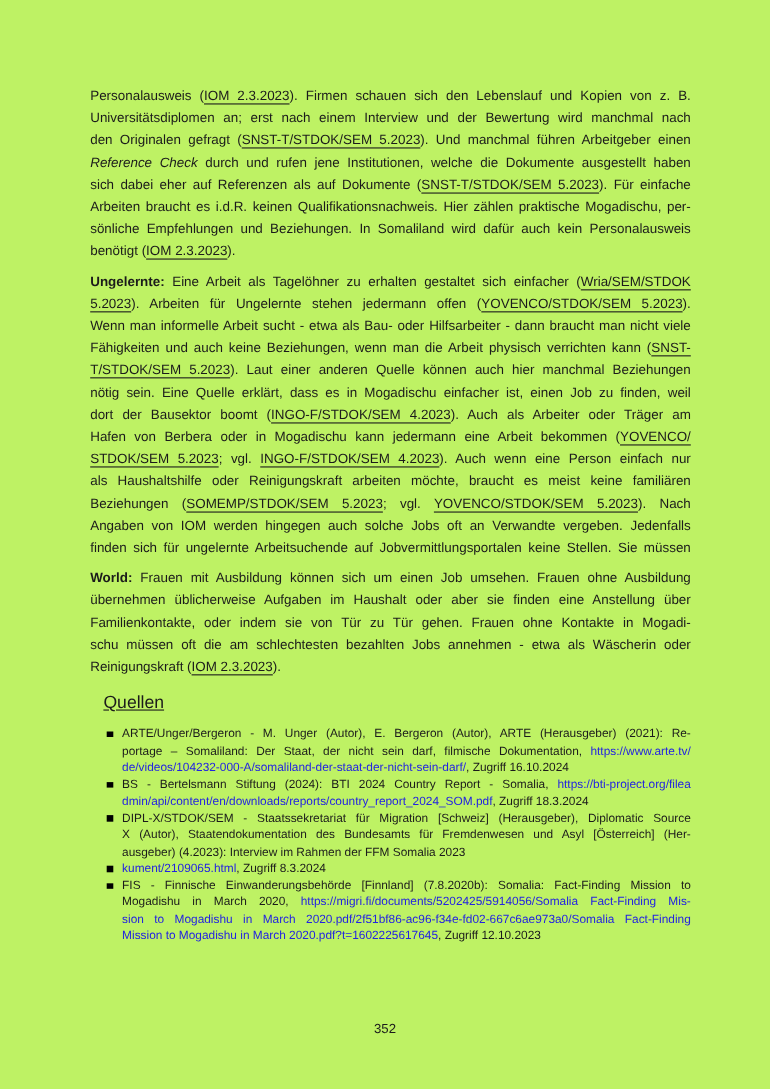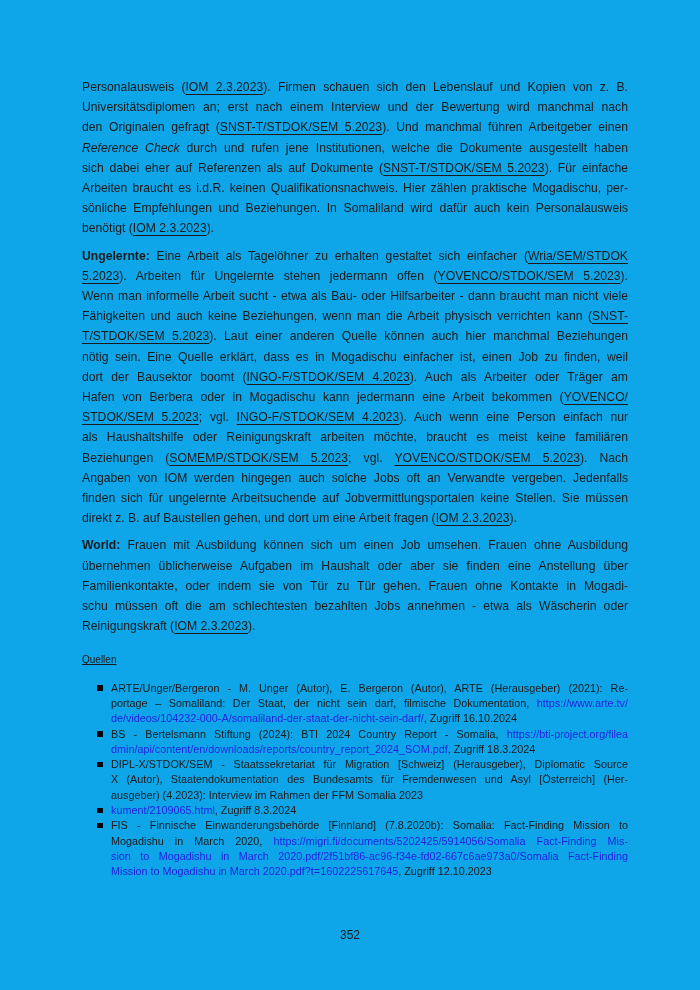--- a/index.html
+++ b/index.html
@@ -1,26 +1,26 @@
 <!DOCTYPE html>
 <html style="--link-blue: #2323e1;"><head>
 <meta charset="utf-8">
 <style>
   html,body{margin:0;padding:0;background:#fff;}
-  .page{position:relative;width:700px;height:990px;background:#0ea5e9;overflow:hidden;
+  .page{position:relative;width:700px;height:990px;background:#bef264;overflow:hidden;
         font-family:"Liberation Sans","DejaVu Sans",sans-serif;color:#1b1b1b;}
   .content{position:absolute;left:82px;top:77px;width:546px;}
   .para{font-size:12.2px;line-height:20.2px;margin:0 0 7px 0;}
   .line{text-align:justify;text-align-last:justify;}
   .line.last{text-align-last:left;}
   .run-b{font-weight:bold;}
   .run-i{font-style:italic;}
   .run-r{text-decoration:underline;text-decoration-thickness:1px;text-underline-offset:2.5px;}
   .run-u{color:var(--link-blue,#2323e1);}
-  .quellen{font-size:10px;line-height:20.2px;margin:14px 0 0 0;text-decoration:underline;}
+  .quellen{font-size:16px;line-height:20.2px;margin:14px 0 0 12px;text-decoration:underline;}
   .sources{margin:10px 0 0 15px;padding:0;list-style:none;font-size:10.8px;line-height:15.3px;}
   .sources li{position:relative;padding-left:14px;}
   .bullet{position:absolute;left:0;top:4.5px;width:5.5px;height:5.5px;background:#000;display:block;}
   .footer{position:absolute;left:0;top:928px;width:100%;text-align:center;
           font-size:12px;color:#1b1b1b;}
 </style>
 </head>
 <body>
 
 <div class="page">
@@ -43,21 +43,20 @@
           <div class="line"><span class="run-p">Fähigkeiten und auch keine Beziehungen, wenn man die Arbeit physisch verrichten kann (</span><span class="run-r">SNST-</span></div>
           <div class="line"><span class="run-r">T/STDOK/SEM 5.2023</span><span class="run-p">). Laut einer anderen Quelle können auch hier manchmal Beziehungen</span></div>
           <div class="line"><span class="run-p">nötig sein. Eine Quelle erklärt, dass es in Mogadischu einfacher ist, einen Job zu finden, weil</span></div>
           <div class="line"><span class="run-p">dort der Bausektor boomt (</span><span class="run-r">INGO-F/STDOK/SEM 4.2023</span><span class="run-p">). Auch als Arbeiter oder Träger am</span></div>
           <div class="line"><span class="run-p">Hafen von Berbera oder in Mogadischu kann jedermann eine Arbeit bekommen (</span><span class="run-r">YOVENCO/</span></div>
           <div class="line"><span class="run-r">STDOK/SEM 5.2023</span><span class="run-p">; vgl. </span><span class="run-r">INGO-F/STDOK/SEM 4.2023</span><span class="run-p">). Auch wenn eine Person einfach nur</span></div>
           <div class="line"><span class="run-p">als Haushaltshilfe oder Reinigungskraft arbeiten möchte, braucht es meist keine familiären</span></div>
           <div class="line"><span class="run-p">Beziehungen (</span><span class="run-r">SOMEMP/STDOK/SEM 5.2023</span><span class="run-p">; vgl. </span><span class="run-r">YOVENCO/STDOK/SEM 5.2023</span><span class="run-p">). Nach</span></div>
           <div class="line"><span class="run-p">Angaben von IOM werden hingegen auch solche Jobs oft an Verwandte vergeben. Jedenfalls</span></div>
           <div class="line"><span class="run-p">finden sich für ungelernte Arbeitsuchende auf Jobvermittlungsportalen keine Stellen. Sie müssen</span></div>
-          <div class="line last"><span class="run-p">direkt z. B. auf Baustellen gehen, und dort um eine Arbeit fragen (</span><span class="run-r">IOM 2.3.2023</span><span class="run-p">).</span></div>
         </div>
         <div class="para">
           <div class="line"><span class="run-b">World:</span><span class="run-p"> Frauen mit Ausbildung können sich um einen Job umsehen. Frauen ohne Ausbildung</span></div>
           <div class="line"><span class="run-p">übernehmen üblicherweise Aufgaben im Haushalt oder aber sie finden eine Anstellung über</span></div>
           <div class="line"><span class="run-p">Familienkontakte, oder indem sie von Tür zu Tür gehen. Frauen ohne Kontakte in Mogadi-</span></div>
           <div class="line"><span class="run-p">schu müssen oft die am schlechtesten bezahlten Jobs annehmen - etwa als Wäscherin oder</span></div>
           <div class="line last"><span class="run-p">Reinigungskraft (</span><span class="run-r">IOM 2.3.2023</span><span class="run-p">).</span></div>
         </div>
       </div>
     <div class="quellen">Quellen</div>

